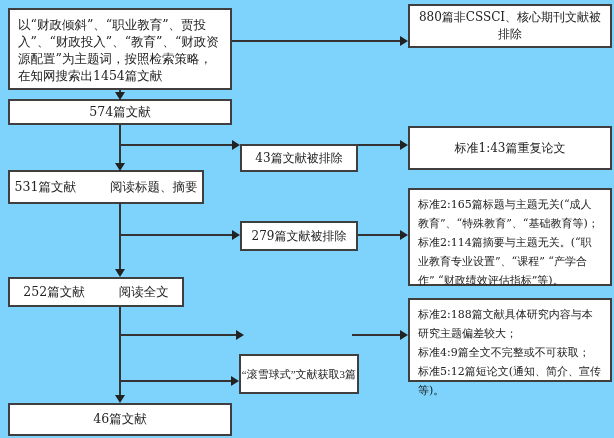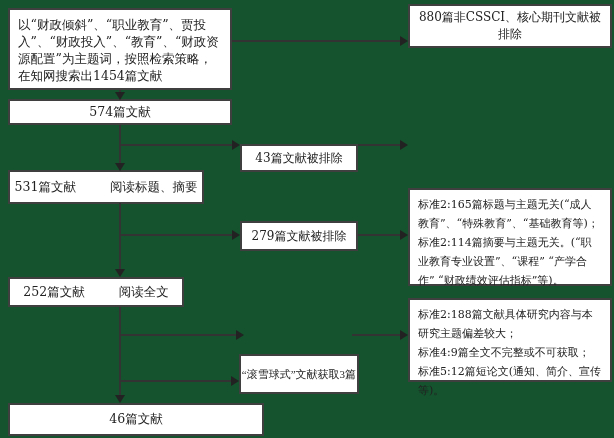--- a/index.html
+++ b/index.html
@@ -1,17 +1,17 @@
 <!DOCTYPE html>
 <html><head>
 <meta charset="utf-8">
 <style>
   html,body{margin:0;padding:0;background:#fff;}
   #stage{
-    position:relative;width:614px;height:438px;background:#14532d;
+    position:relative;width:614px;height:438px;background:#7dd3fc;
     font-family:"DejaVu Serif","Liberation Serif",serif;
     color:#222;
   }
   .box{
     position:absolute;box-sizing:border-box;background:#fff;
     border:2px solid #3f3f3f;color:#222;
   }
   .flex-c{display:flex;align-items:center;justify-content:center;text-align:center;}
   .pair{display:flex;align-items:center;justify-content:center;gap:34px;}
   .blk{padding:5px 8px;text-align:left;}
@@ -43,31 +43,32 @@
   <div class="box pair fs125" style="left:8px;top:170px;width:196px;height:34px;">
     <span>531篇文献</span>
     <span>阅读标题、摘要</span>
   </div>
 
   <div class="box pair fs125" style="left:8px;top:277px;width:176px;height:30px;">
     <span>252篇文献</span>
     <span>阅读全文</span>
   </div>
 
-  <div class="box flex-c fs125" style="left:8px;top:403px;width:256px;height:33px;">46篇文献</div>
+  <div class="box flex-c fs125" style="left:8px;top:403px;width:224px;height:33px;">46篇文献</div>
 
   <div class="box flex-c fs12" style="left:240px;top:132px;width:118px;height:28px;margin-top:12px;">43篇文献被排除</div>
 
   <div class="box flex-c fs12" style="left:240px;top:221px;width:118px;height:30px;">279篇文献被排除</div>
 
 
   <div class="box flex-c fs11" style="left:239px;top:354px;width:120px;height:40px;font-family:Liberation Serif, serif;">“滚雪球式”文献获取3篇</div>
 
   <div class="box flex-c fs12" style="left:408px;top:4px;width:204px;height:44px;padding:0 4px;">880篇非CSSCI、核心期刊文献被排除</div>
 
+  <div class="box flex-c fs12" style="left:408px;top:126px;width:204px;height:44px;">标准1:43篇重复论文</div>
 
   <div class="box blk fs115" style="left:408px;top:188px;width:204px;height:98px;">
     <div>标准2:165篇标题与主题无关(“成人教育”、“特殊教育”、“基础教育等)；</div>
     <div>标准2:114篇摘要与主题无关。(“职业教育专业设置”、“课程” “产学合作” “财政绩效评估指标”等)。</div>
   </div>
 
   <div class="box blk fs115" style="left:408px;top:298px;width:204px;height:84px;">
     <div>标准2:188篇文献具体研究内容与本研究主题偏差较大；</div>
     <div>标准4:9篇全文不完整或不可获取；</div>
     <div>标准5:12篇短论文(通知、简介、宣传等)。</div>

